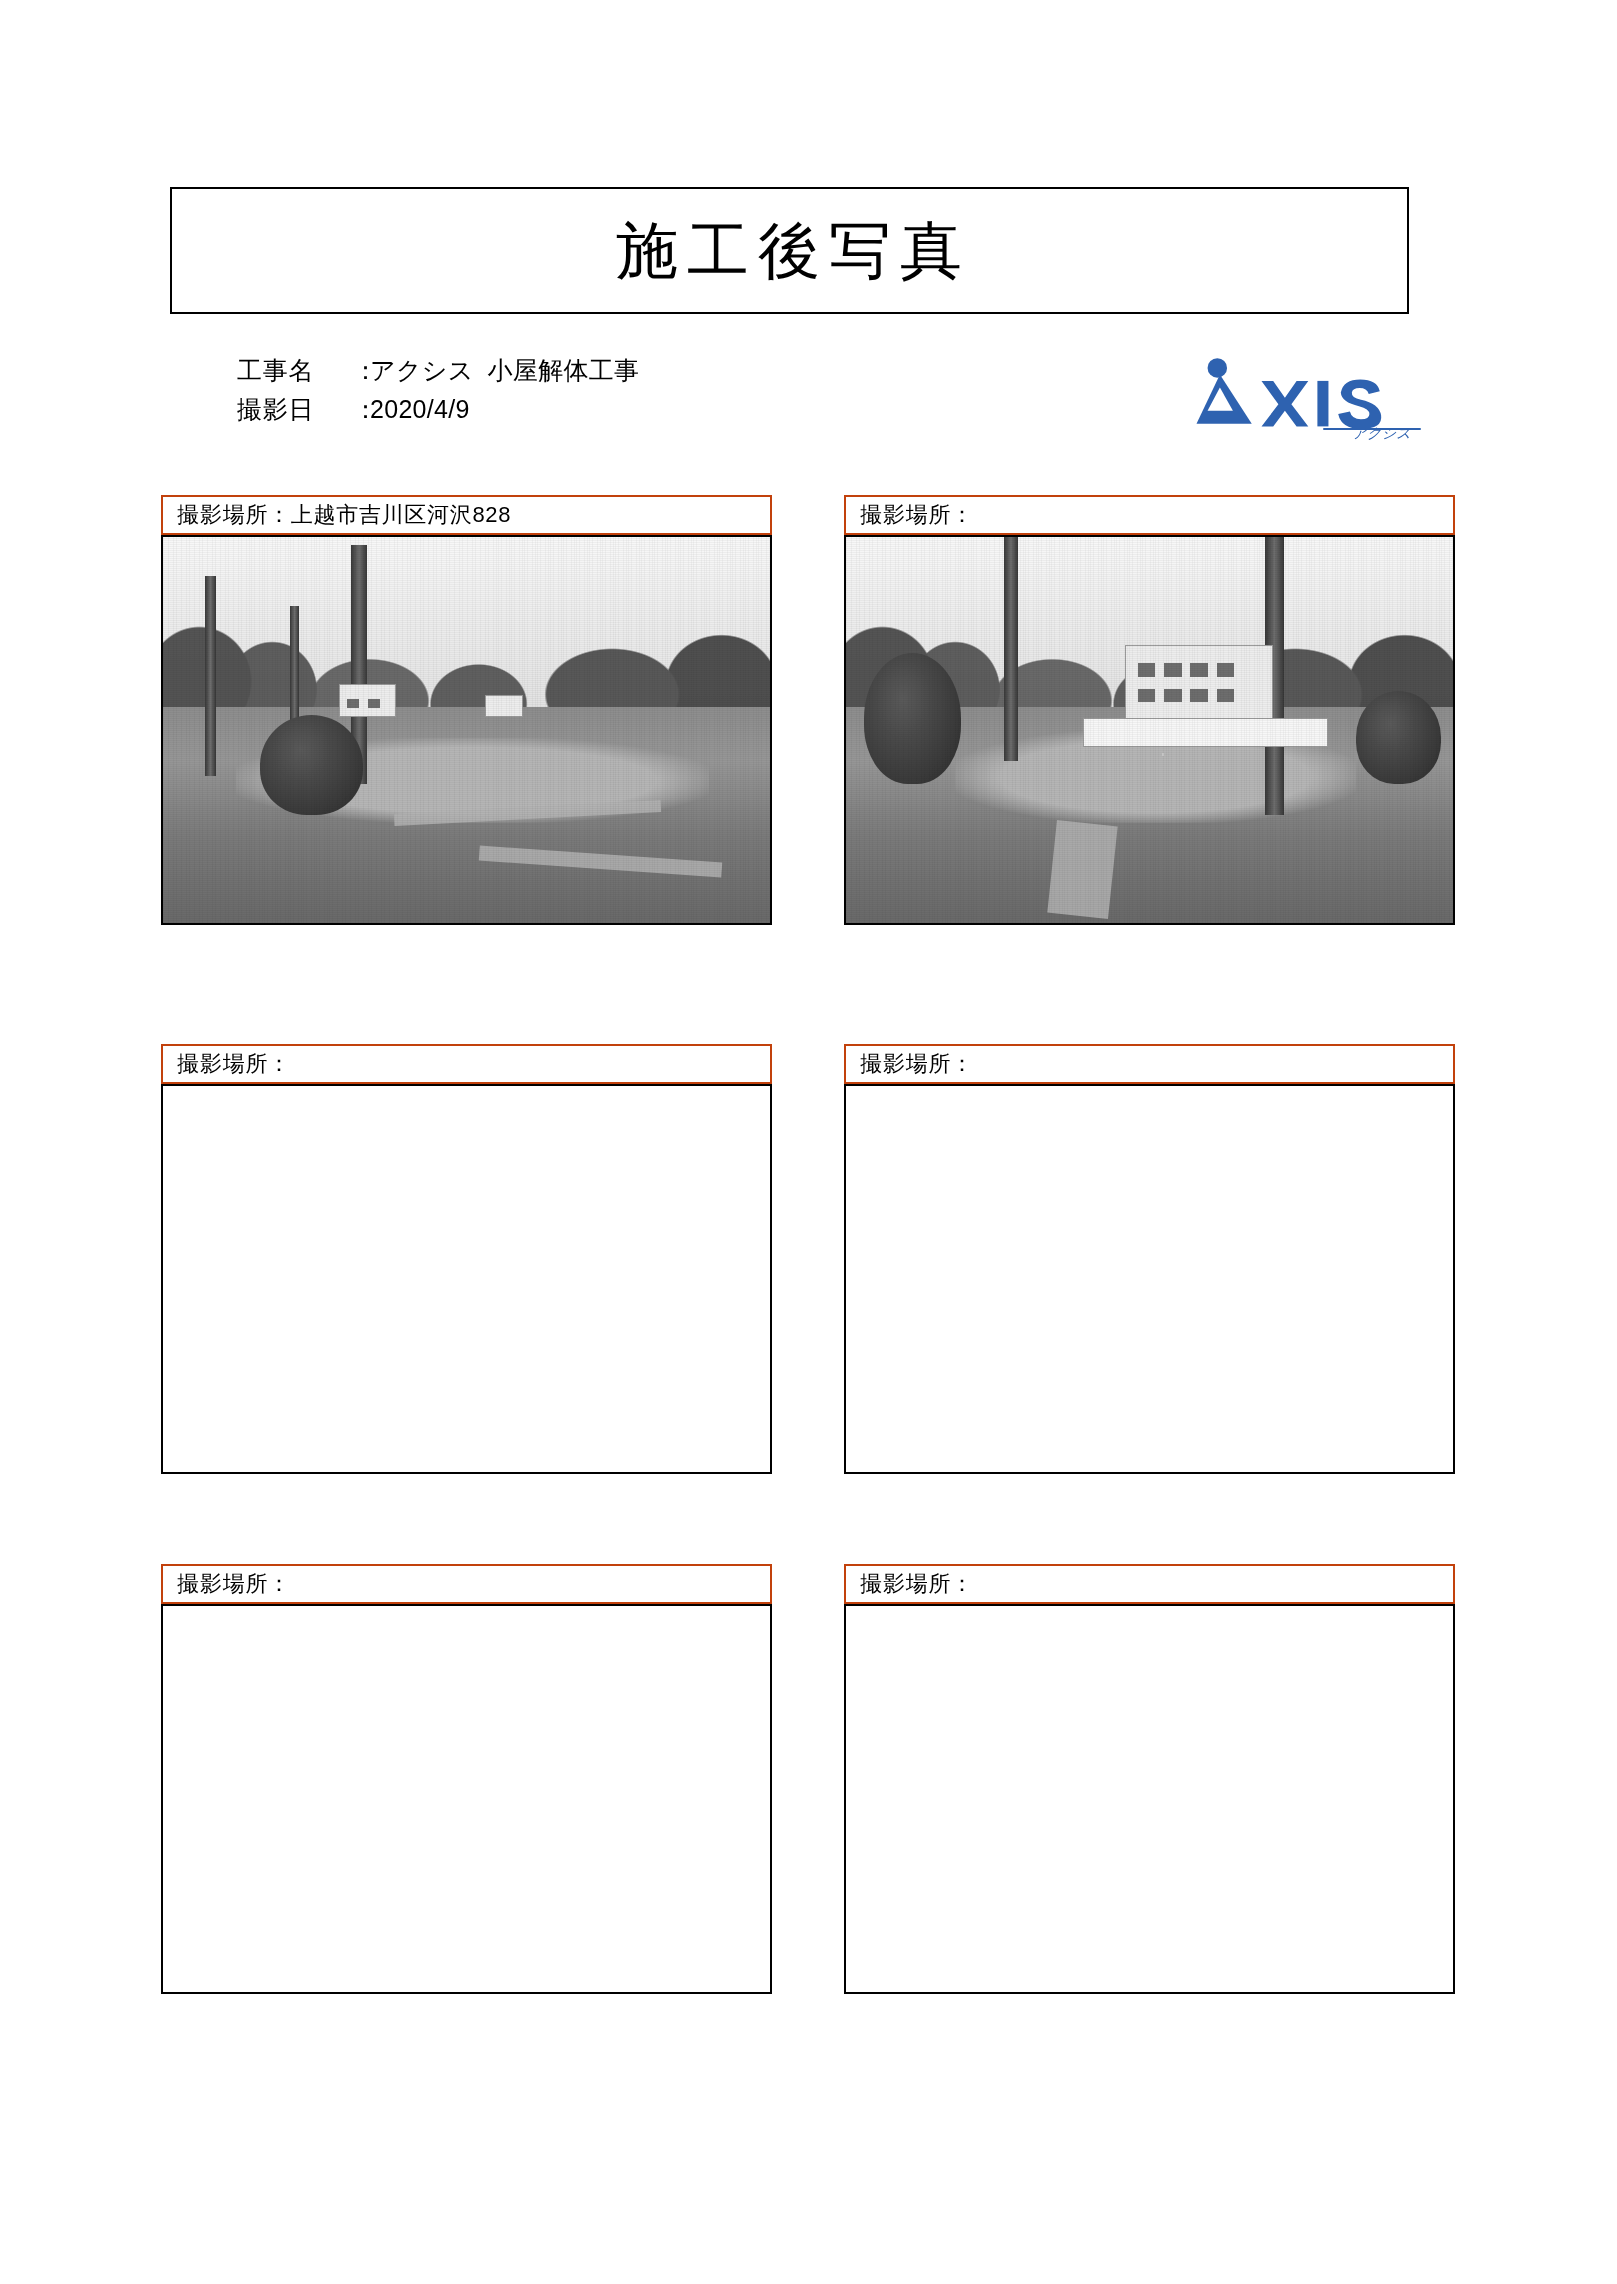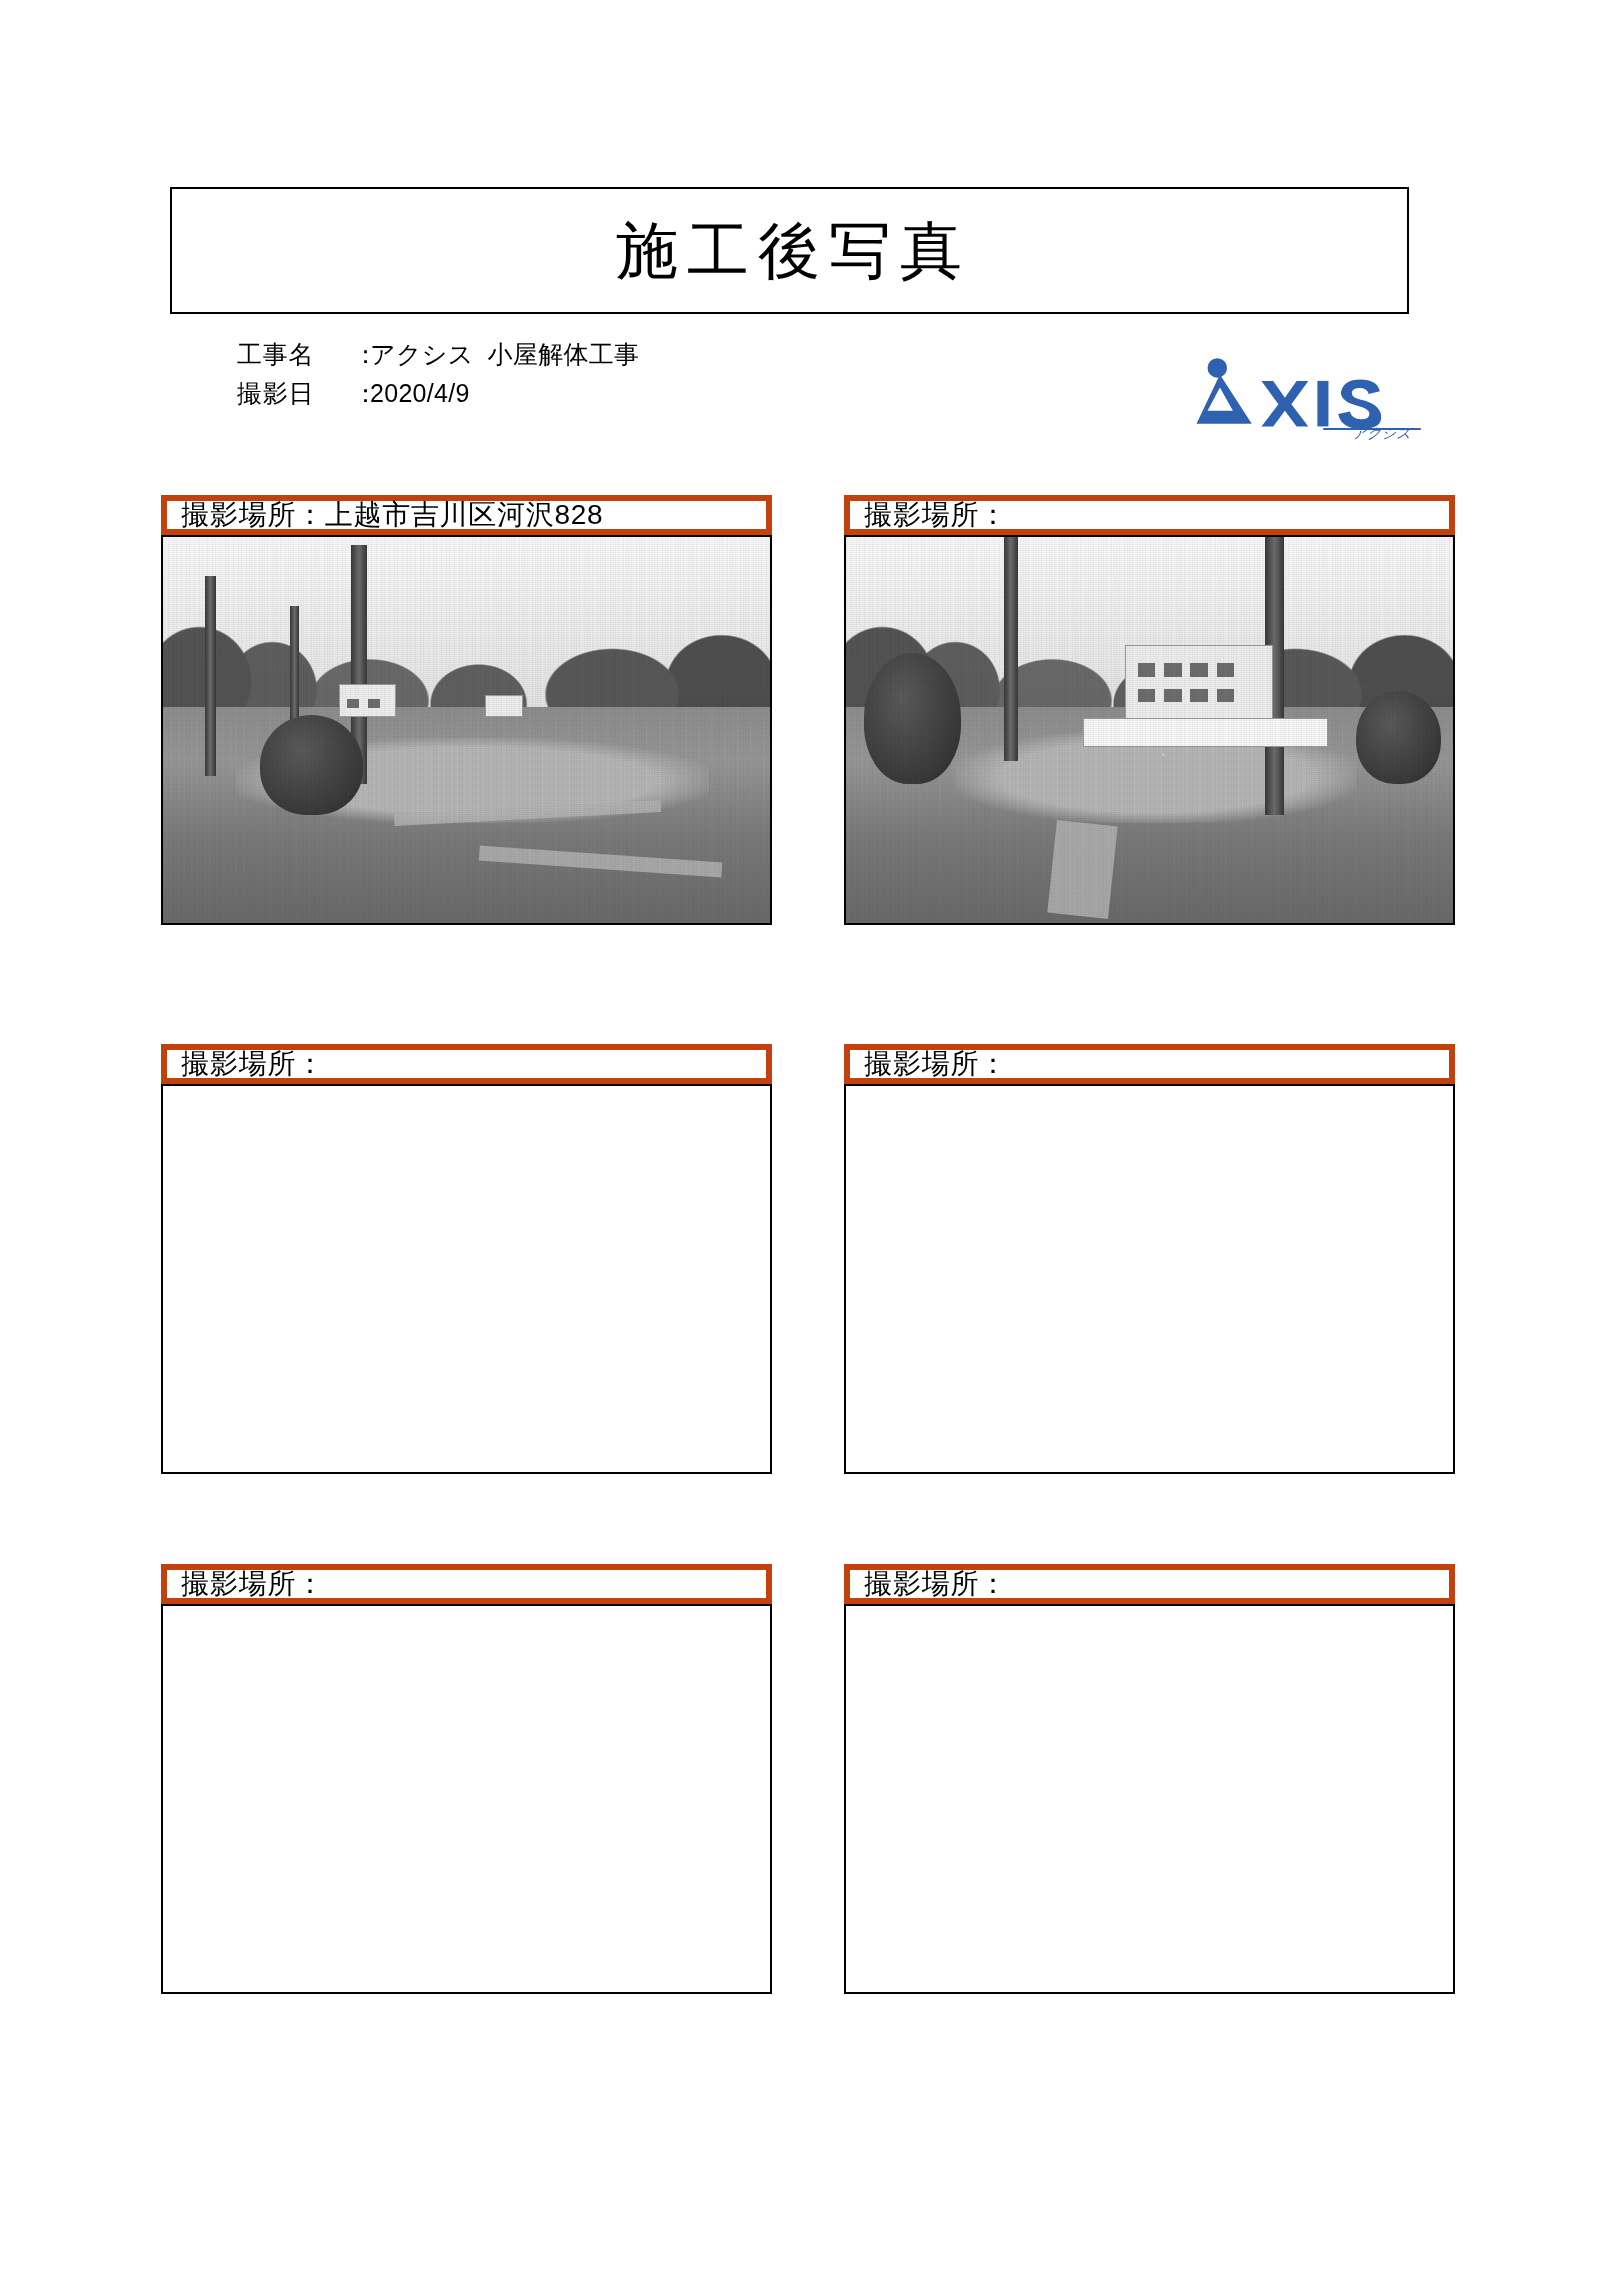--- a/index.html
+++ b/index.html
@@ -38,21 +38,21 @@
     font-weight: 400;
     font-family: "DejaVu Sans", "Liberation Sans", sans-serif;
     white-space: nowrap;
     line-height: 1;
     padding-left: 7.8px;
   }
   
   .meta {
     position: absolute;
     left: 237px;
-    top: 335px;
+    top: 351px;
     width: 845px;
   }
   .meta-row {
     display: flex;
     align-items: baseline;
     font-size: 25px;
     line-height: 1.55;
     white-space: nowrap;
   }
   .meta-label {
@@ -76,27 +76,27 @@
     width: 234px;
     height: 91px;
     font-style: italic;
   }
   .logo svg { display: block; }
   
   .cell {
     position: absolute;
   }
   .cell .caption-box {
-    border: 6px solid #c2410c;
+    border: 2px solid #c2410c;
     box-sizing: border-box;
     height: 40px;
     display: flex;
     align-items: center;
     padding-left: 14.3px;
-    font-size: 28px;
+    font-size: 22px;
     letter-spacing: 0.7px;
     background: #fff;
     white-space: nowrap;
   }
   .cell .photo-box {
     border: 2px solid #000;
     box-sizing: border-box;
     background: #ffffff;
     overflow: hidden;
     position: relative;

